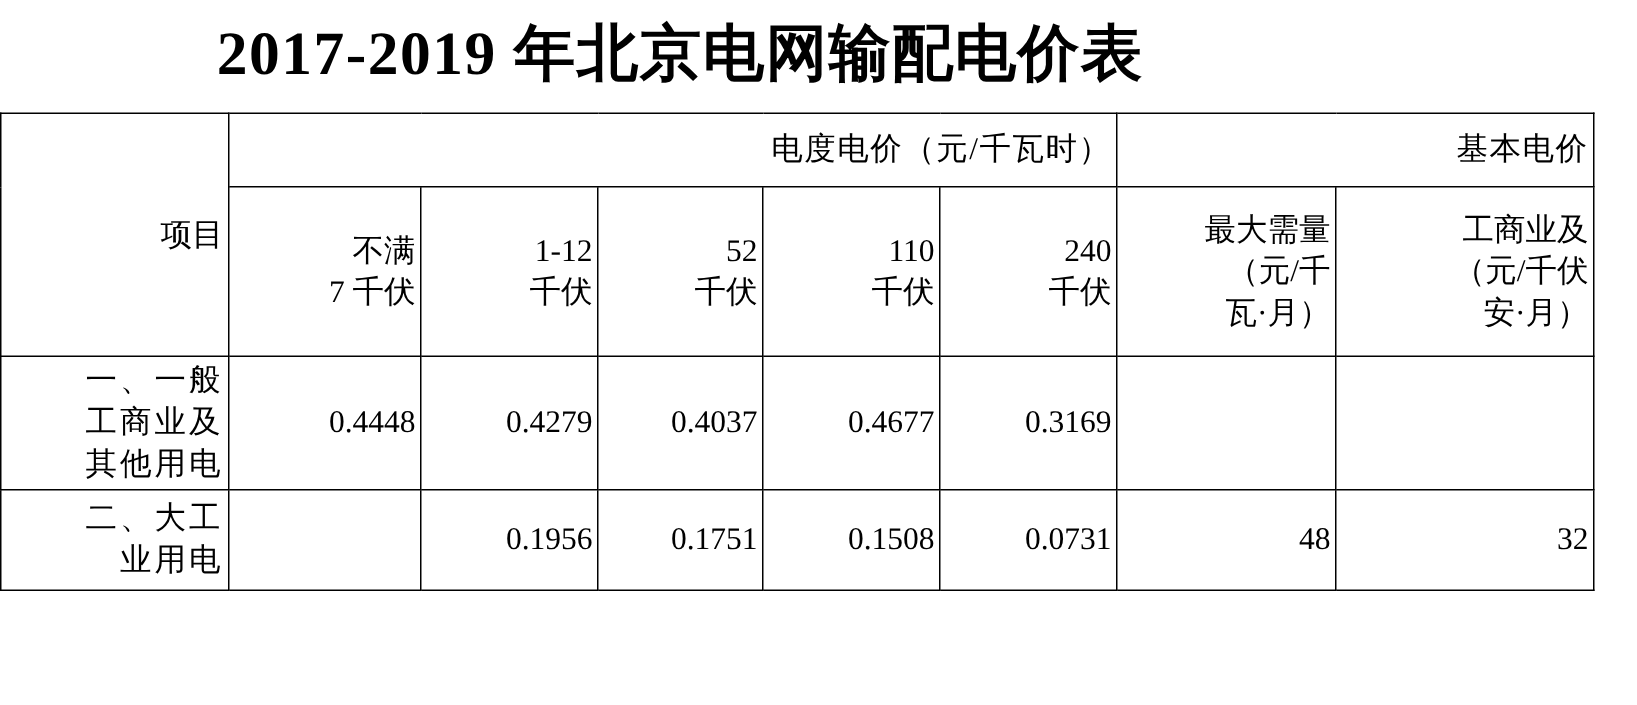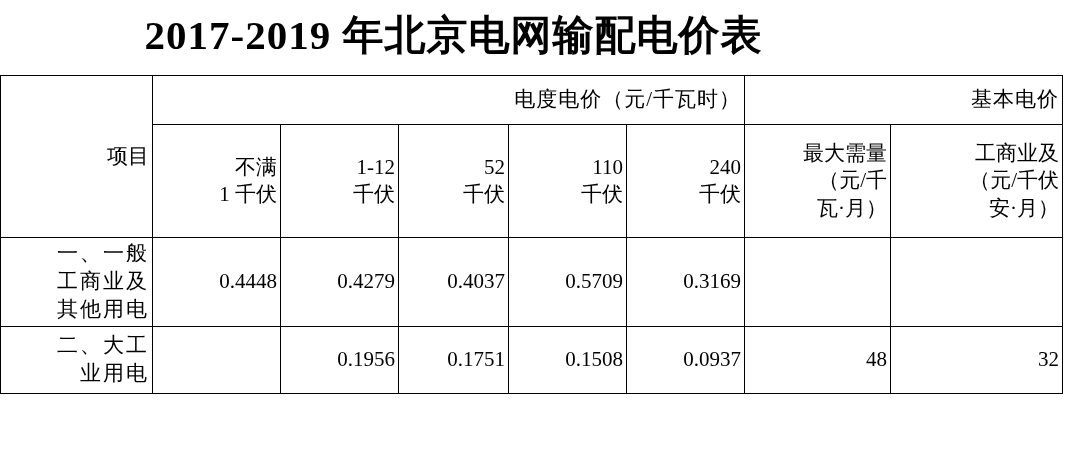--- a/index.html
+++ b/index.html
@@ -107,21 +107,21 @@
       </colgroup>
       <tbody>
         <tr>
           <td class="cell-item-head" rowspan="2">项目</td>
           <td class="cell-kwh-group" colspan="5">电度电价（元/千瓦时）</td>
           <td class="cell-basic-group" colspan="2">基本电价</td>
         </tr>
         <tr>
           <td class="sub-head">
             <div>不满</div>
-            <div>1 千伏</div>
+            <div>7 千伏</div>
           </td>
           <td class="sub-head">
             <div>1-12</div>
             <div>千伏</div>
           </td>
           <td class="sub-head">
             <div>52</div>
             <div>千伏</div>
           </td>
           <td class="sub-head">
@@ -146,36 +146,36 @@
 
         <tr class="row-1">
           <td class="row-label">
             <div>一、一般</div>
             <div>工商业及</div>
             <div>其他用电</div>
           </td>
           <td class="data-cell">0.4448</td>
           <td class="data-cell">0.4279</td>
           <td class="data-cell">0.4037</td>
-          <td class="data-cell">0.5709</td>
+          <td class="data-cell">0.4677</td>
           <td class="data-cell">0.3169</td>
           <td class="data-cell blank"></td>
           <td class="data-cell blank"></td>
         </tr>
 
         <tr class="row-2">
           <td class="row-label">
             <div>二、大工</div>
             <div>业用电</div>
           </td>
           <td class="data-cell blank"></td>
           <td class="data-cell">0.1956</td>
           <td class="data-cell">0.1751</td>
           <td class="data-cell">0.1508</td>
-          <td class="data-cell">0.0937</td>
+          <td class="data-cell">0.0731</td>
           <td class="data-cell">48</td>
           <td class="data-cell">32</td>
         </tr>
       </tbody>
     </table>
   </div>
 
 </div>
 
 </body></html>

